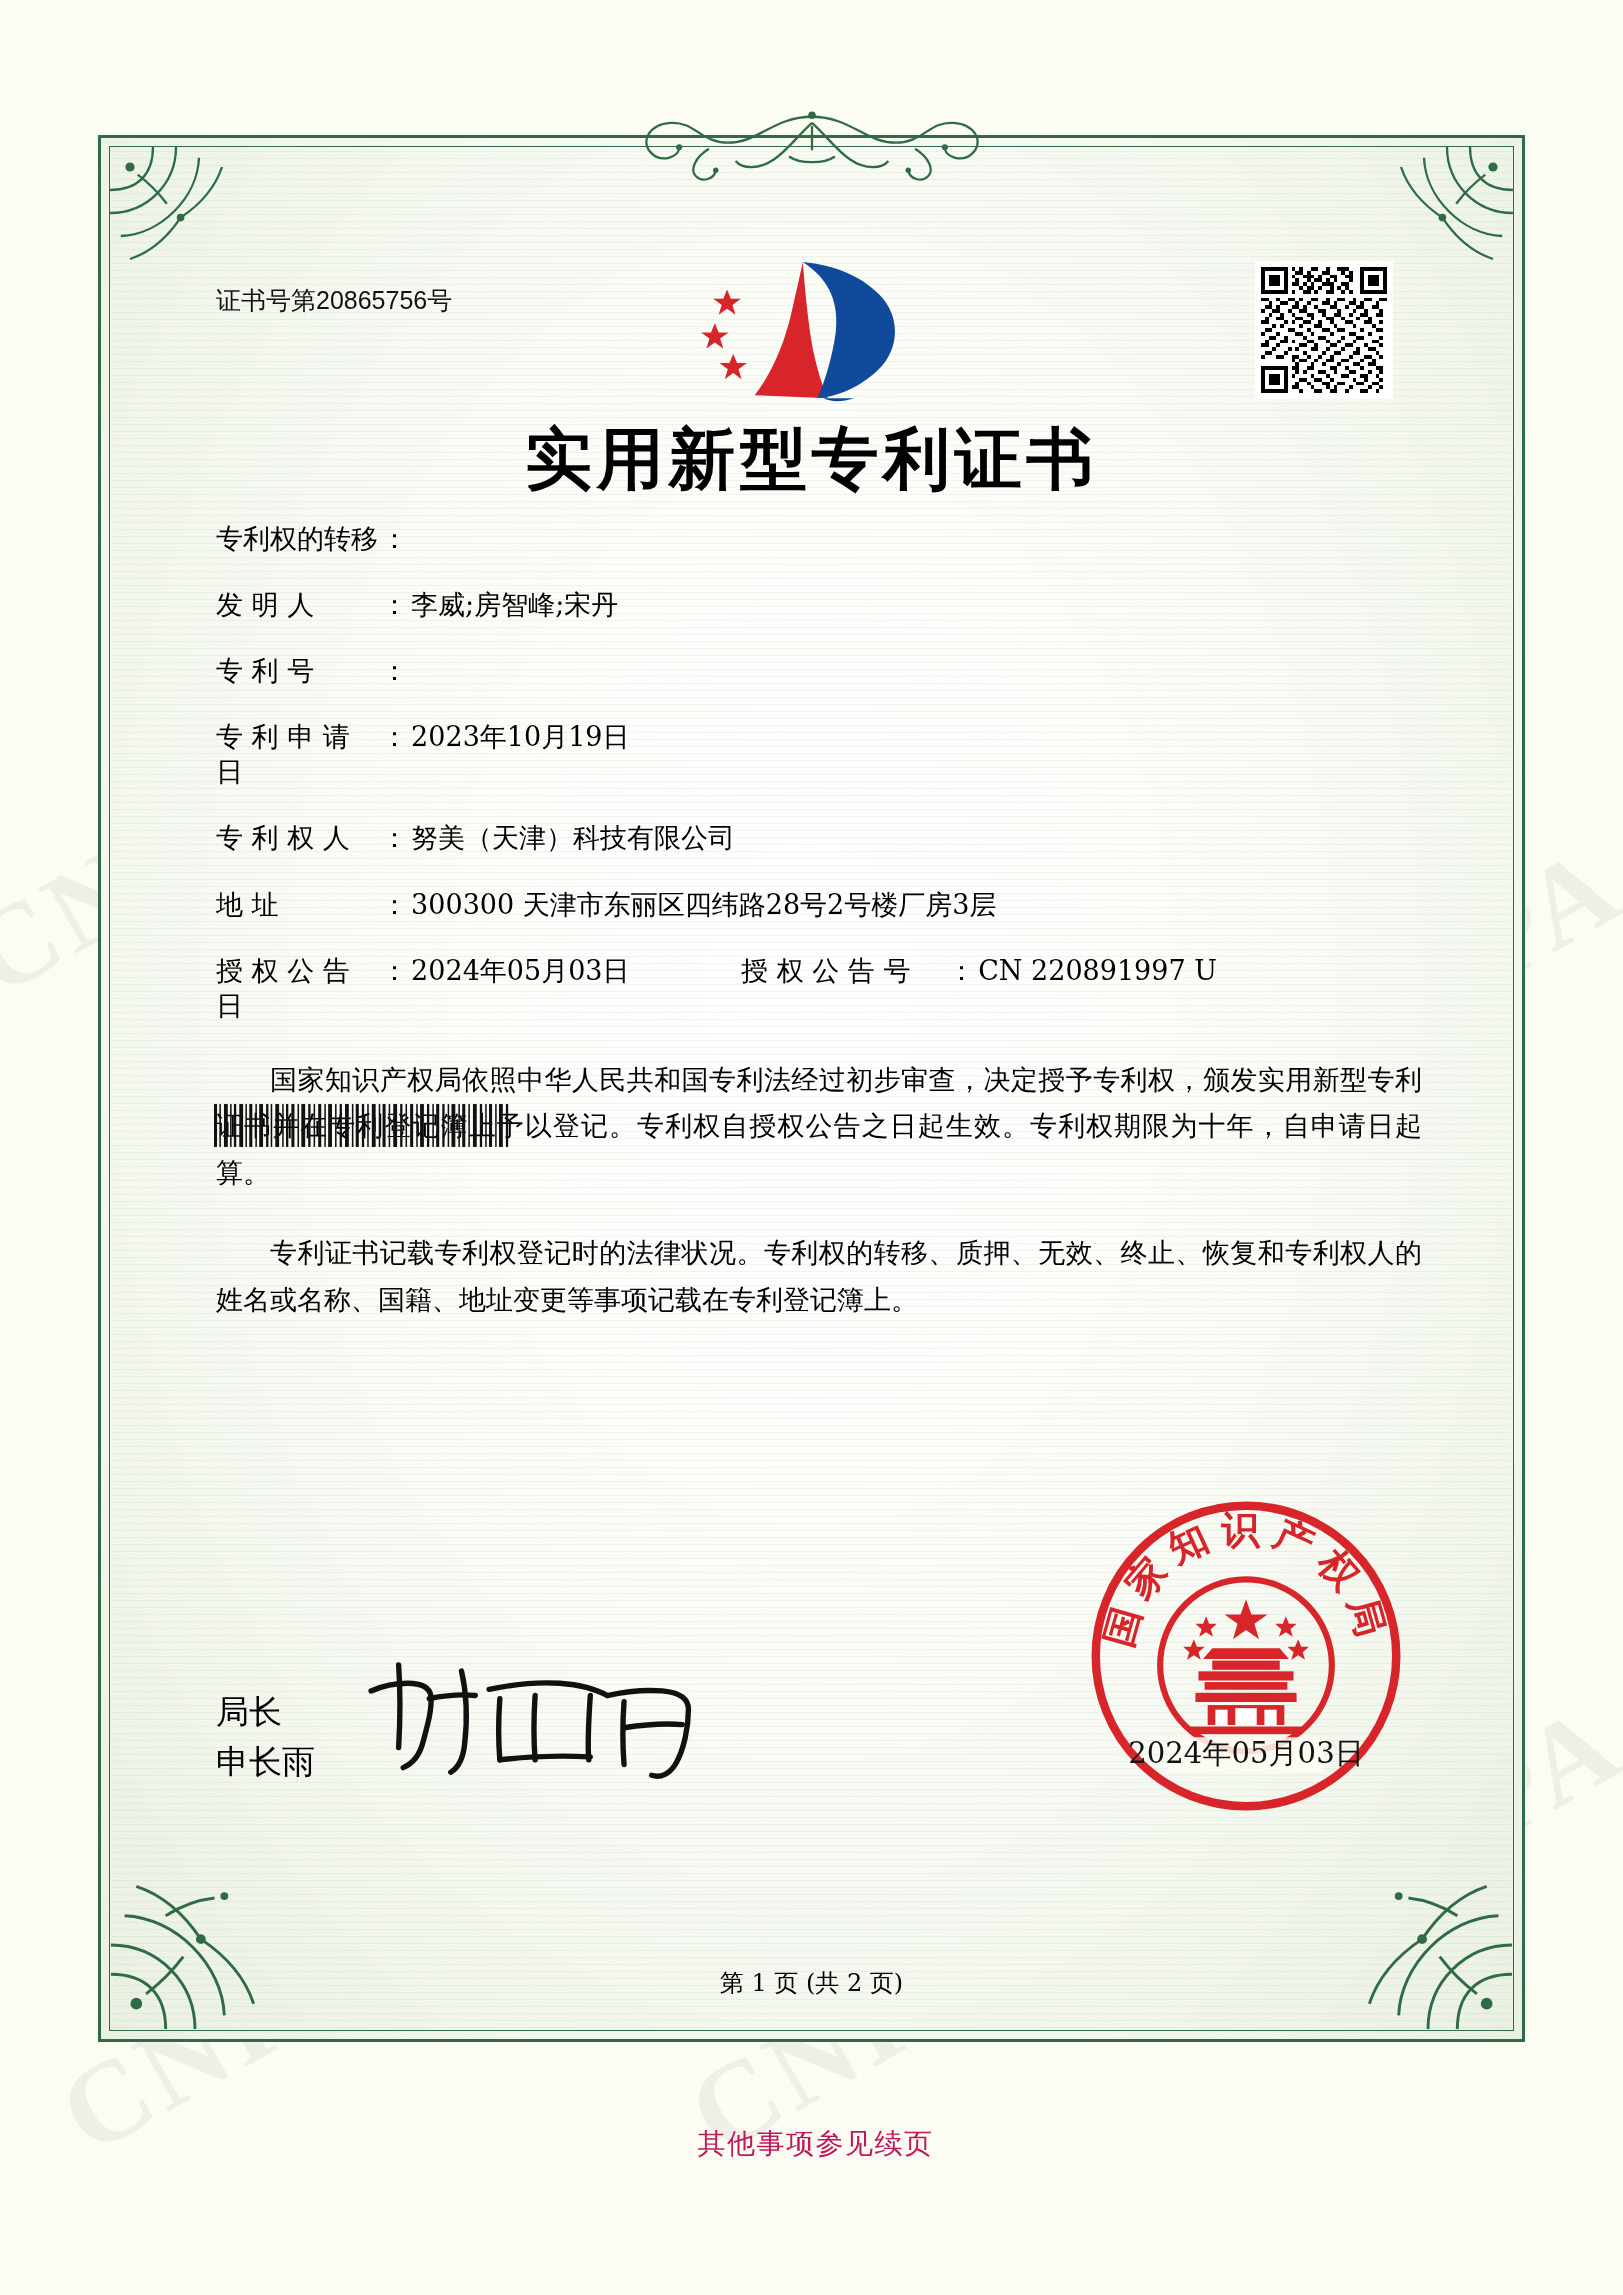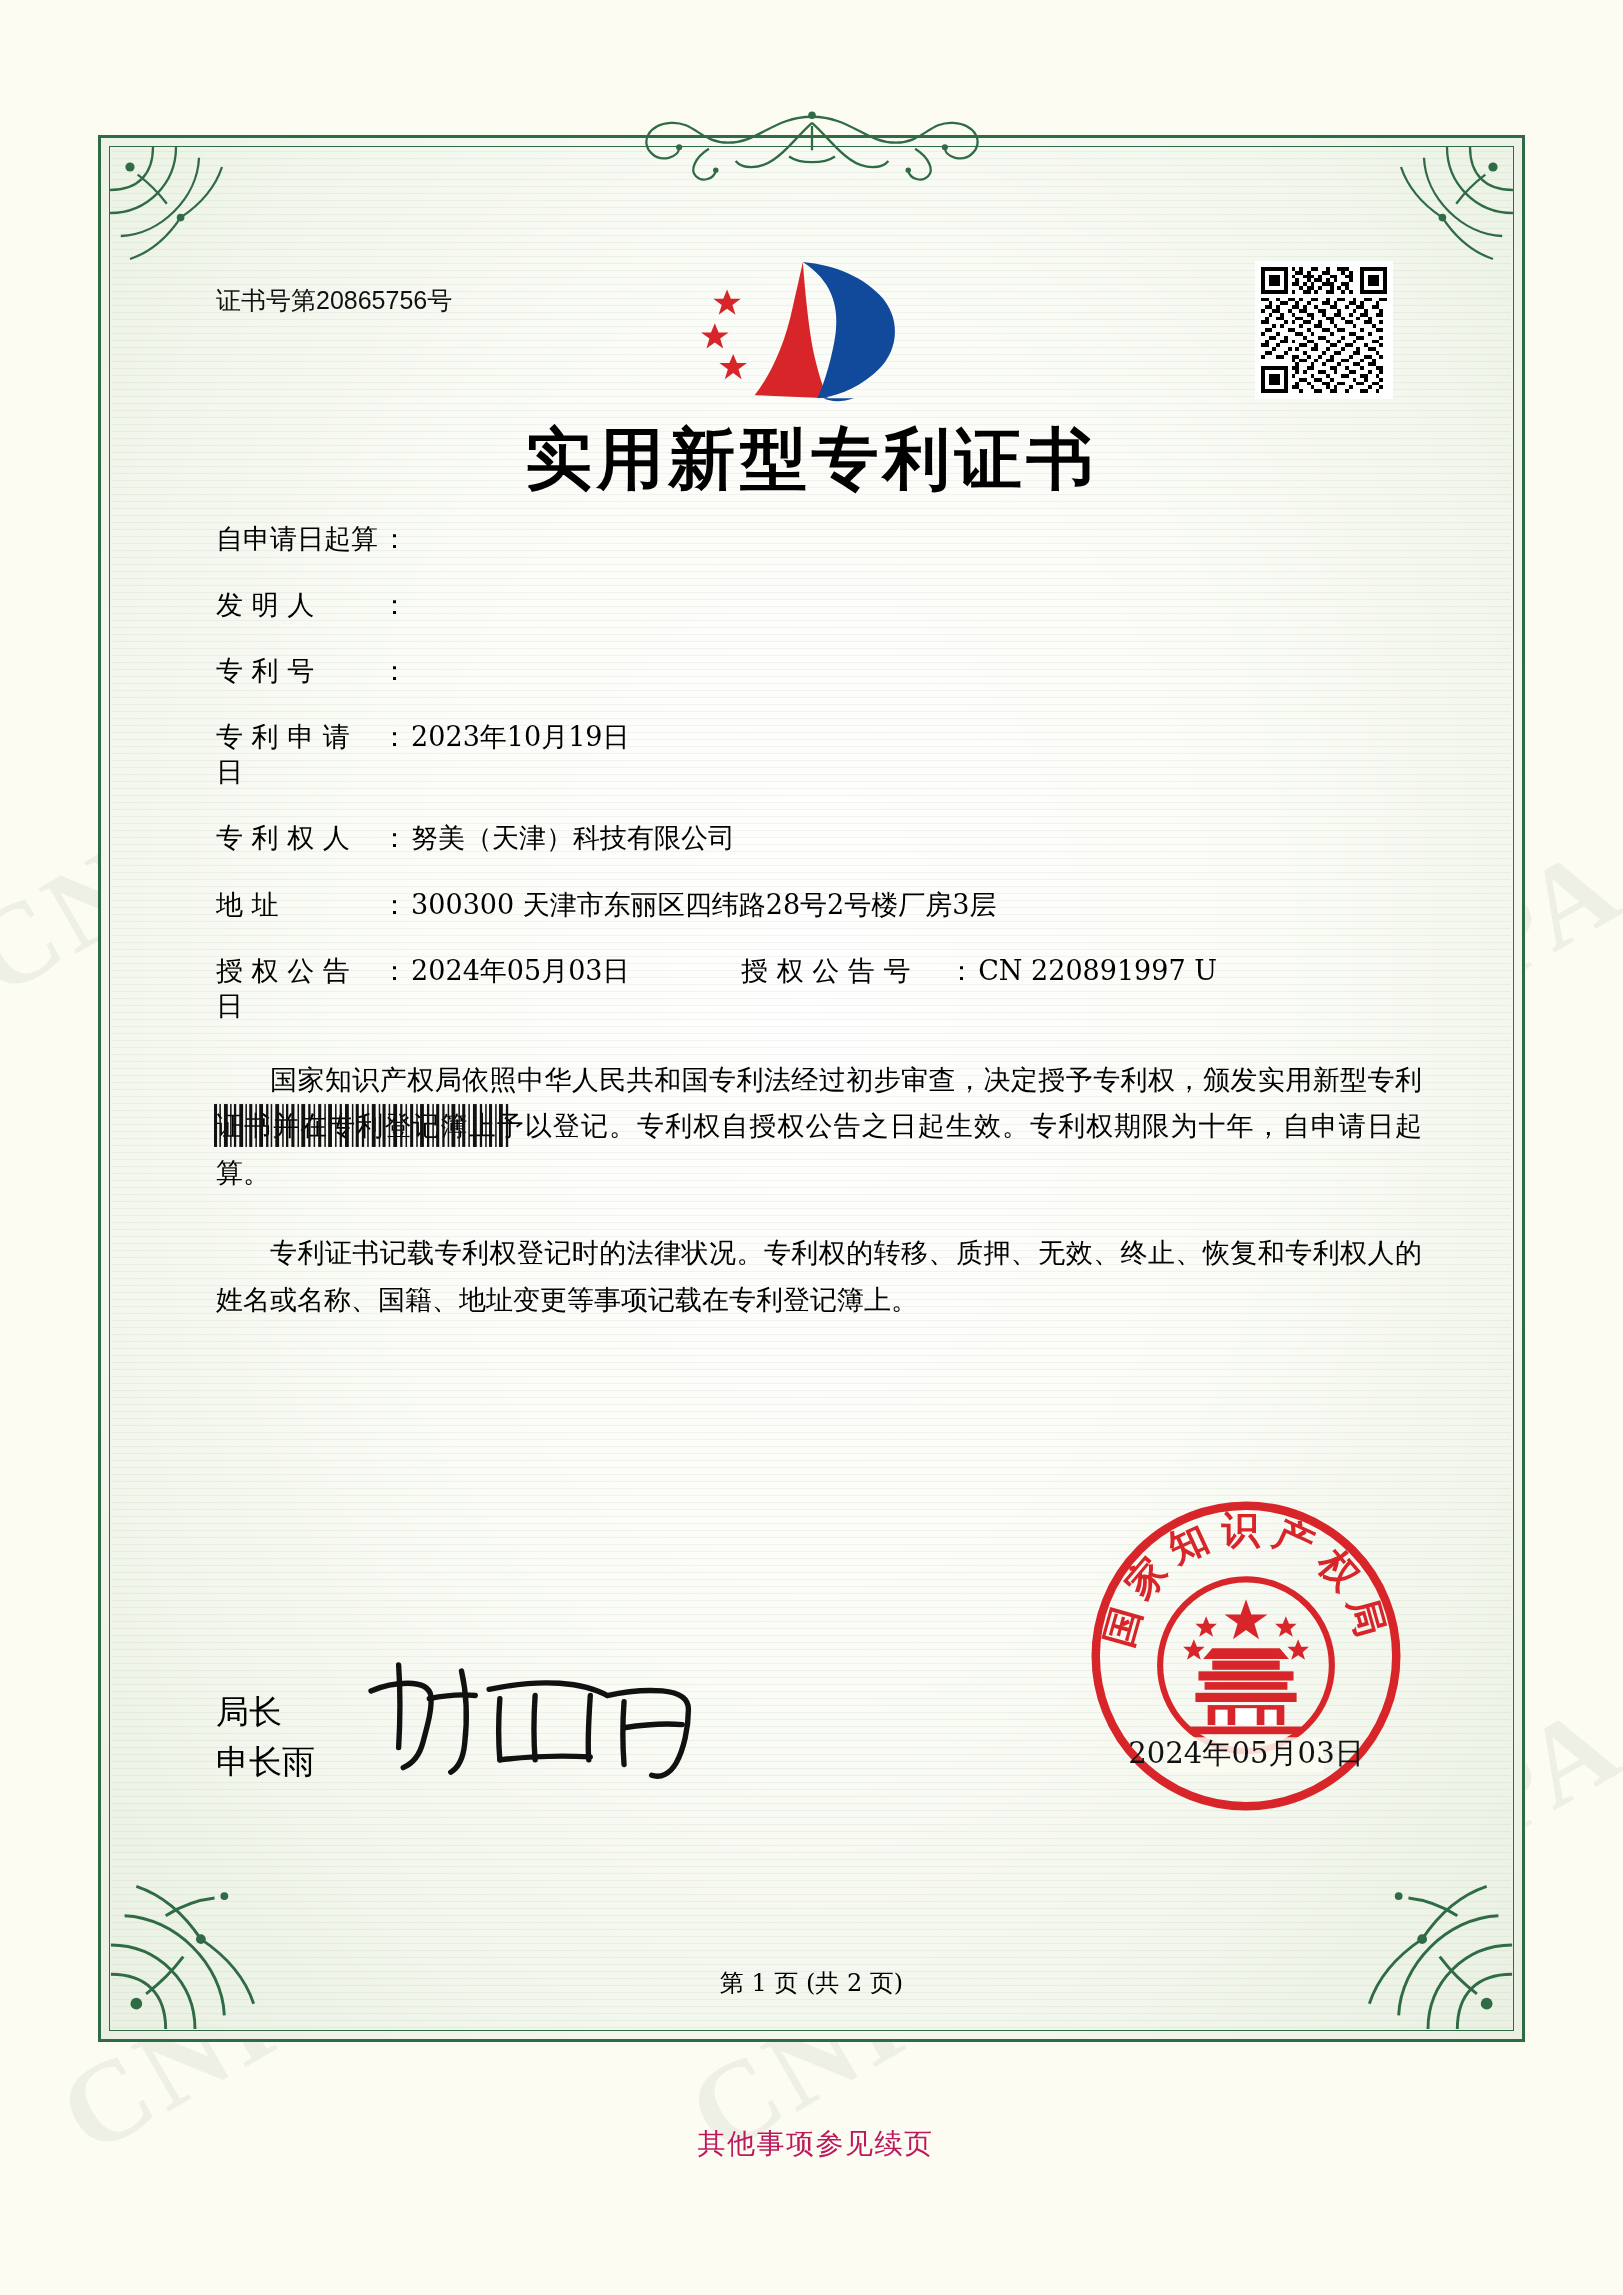--- a/index.html
+++ b/index.html
@@ -468,29 +468,30 @@
 
       <path d="M133 4 C176 8 214 24 238 52 C262 82 258 124 226 150 C200 172 174 180 152 182 C162 160 172 126 176 96 C180 60 170 28 133 4 Z" fill="#11499b"></path>
       <path d="M160 182 L200 182 C182 188 168 186 160 182 Z" fill="#11499b"></path>
     </svg>
 
     <div class="title">实用新型专利证书</div>
 
     <div class="fields">
       <div class="row">
         <span class="lbl">
-            <span>自申请日起算</span>
+            <span>专利权的转移</span>
           </span>
         <span class="sep">：</span>
       </div>
       <div class="row">
         <span class="lbl">
             <span>发 明 人</span>
           </span>
         <span class="sep">：</span>
+        <span class="val">李威;房智峰;宋丹</span>
       </div>
       <div class="row">
         <span class="lbl">
             <span>专 利 号</span>
           </span>
         <span class="sep">：</span>
       </div>
       <div class="row">
         <span class="lbl">
             <span>专 利 申 请 日</span>

